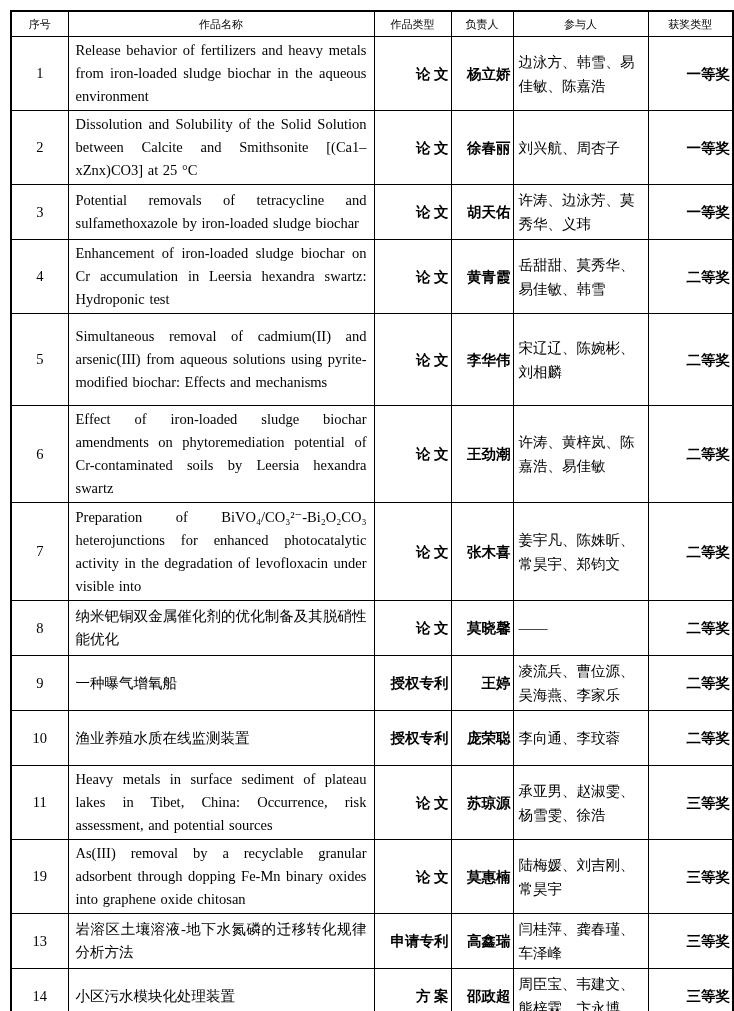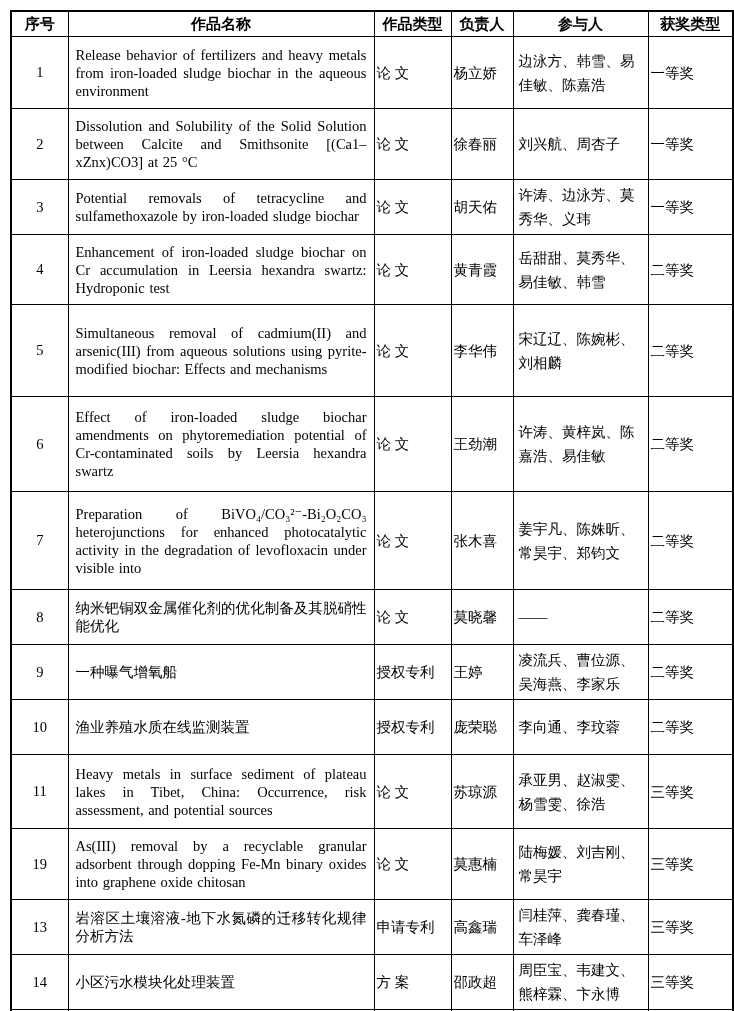--- a/index.html
+++ b/index.html
@@ -22,42 +22,43 @@
     table-layout: fixed;
     width: 713px;
     border: 2px solid #000;
   }
   table.awards th, table.awards td {
     border: 1px solid #000;
     vertical-align: middle;
     overflow: hidden;
   }
   thead th {
-    font-size: 15px;
-    font-weight: bold;
+    font-size: 11px;
+    font-weight: normal;
     text-align: center;
     height: 24px;
     padding: 0 2px;
     line-height: 24px;
   }
   td { font-size: 14.5px; }
   td.c-no {
     text-align: center;
     padding: 0 2px;
   }
   td.c-title {
     text-align: justify;
     padding: 2px 7px;
-    line-height: 18px;
+    line-height: 23px;
     word-spacing: 1px;
   }
   td.c-type, td.c-leader, td.c-award {
-    text-align: left;
+    text-align: right;
     padding: 16px 2px;
     line-height: 22px;
+    font-weight: bold;
   }
   td.c-part {
     text-align: left;
     padding: 0 5px;
     line-height: 24px;
   }
   
   tbody tr:nth-child(1)  { height: 72px; }
   tbody tr:nth-child(2)  { height: 71px; }
   tbody tr:nth-child(3)  { height: 50px; }

